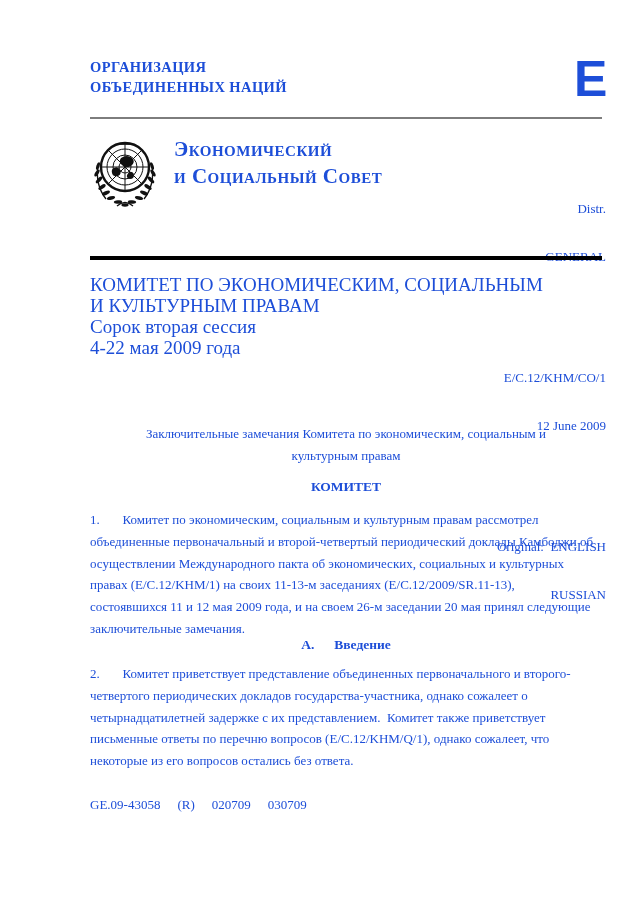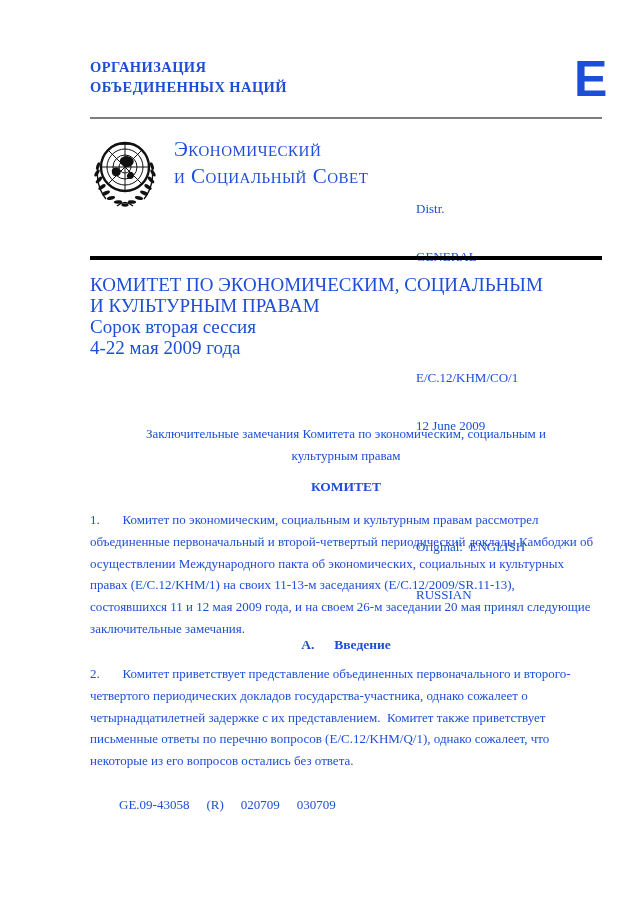--- a/index.html
+++ b/index.html
@@ -23,26 +23,26 @@
     font-family:"Liberation Sans","DejaVu Sans",sans-serif;
     font-weight:700;font-size:50px;line-height:50px;
   }
   .rule-thin{
     left:90px;top:117px;width:512px;height:2px;background:#7d7d7d;
   }
   .emblem{left:91px;top:136px;width:68px;height:74px;}
 
   .council{
     left:174px;top:136px;width:260px;
-    font-weight:normal;font-size:21px;line-height:27px;
+    font-weight:bold;font-size:21px;line-height:27px;
     font-variant:small-caps;letter-spacing:0.5px;white-space:pre-wrap;
   }
   .distr{
     left:416px;top:137px;width:190px;
-    font-size:13px;line-height:16px;white-space:pre;
+    font-size:13px;line-height:16px;white-space:pre;text-align:right;
   }
   .distr .grp{margin-bottom:9px;}
 
   .rule-thick{
     left:90px;top:256px;width:512px;height:4px;background:#000;
   }
 
   .committee{
     left:90px;top:274px;width:512px;
     font-size:19px;line-height:21px;white-space:pre-wrap;
@@ -73,21 +73,20 @@
   .section-head{
     left:90px;top:637px;width:512px;
     display:flex;justify-content:center;gap:20px;
     font-weight:bold;font-size:13.5px;
   }
 
   .footer{
     left:90px;top:797px;
     display:flex;gap:17px;
     font-size:13px;
-    margin-left:29px;
   }
 </style>
 </head>
 <body>
 
 <div class="page">
 
   <div class="abs org-name">ОРГАНИЗАЦИЯ
 ОБЪЕДИНЕННЫХ НАЦИЙ</div>
 

